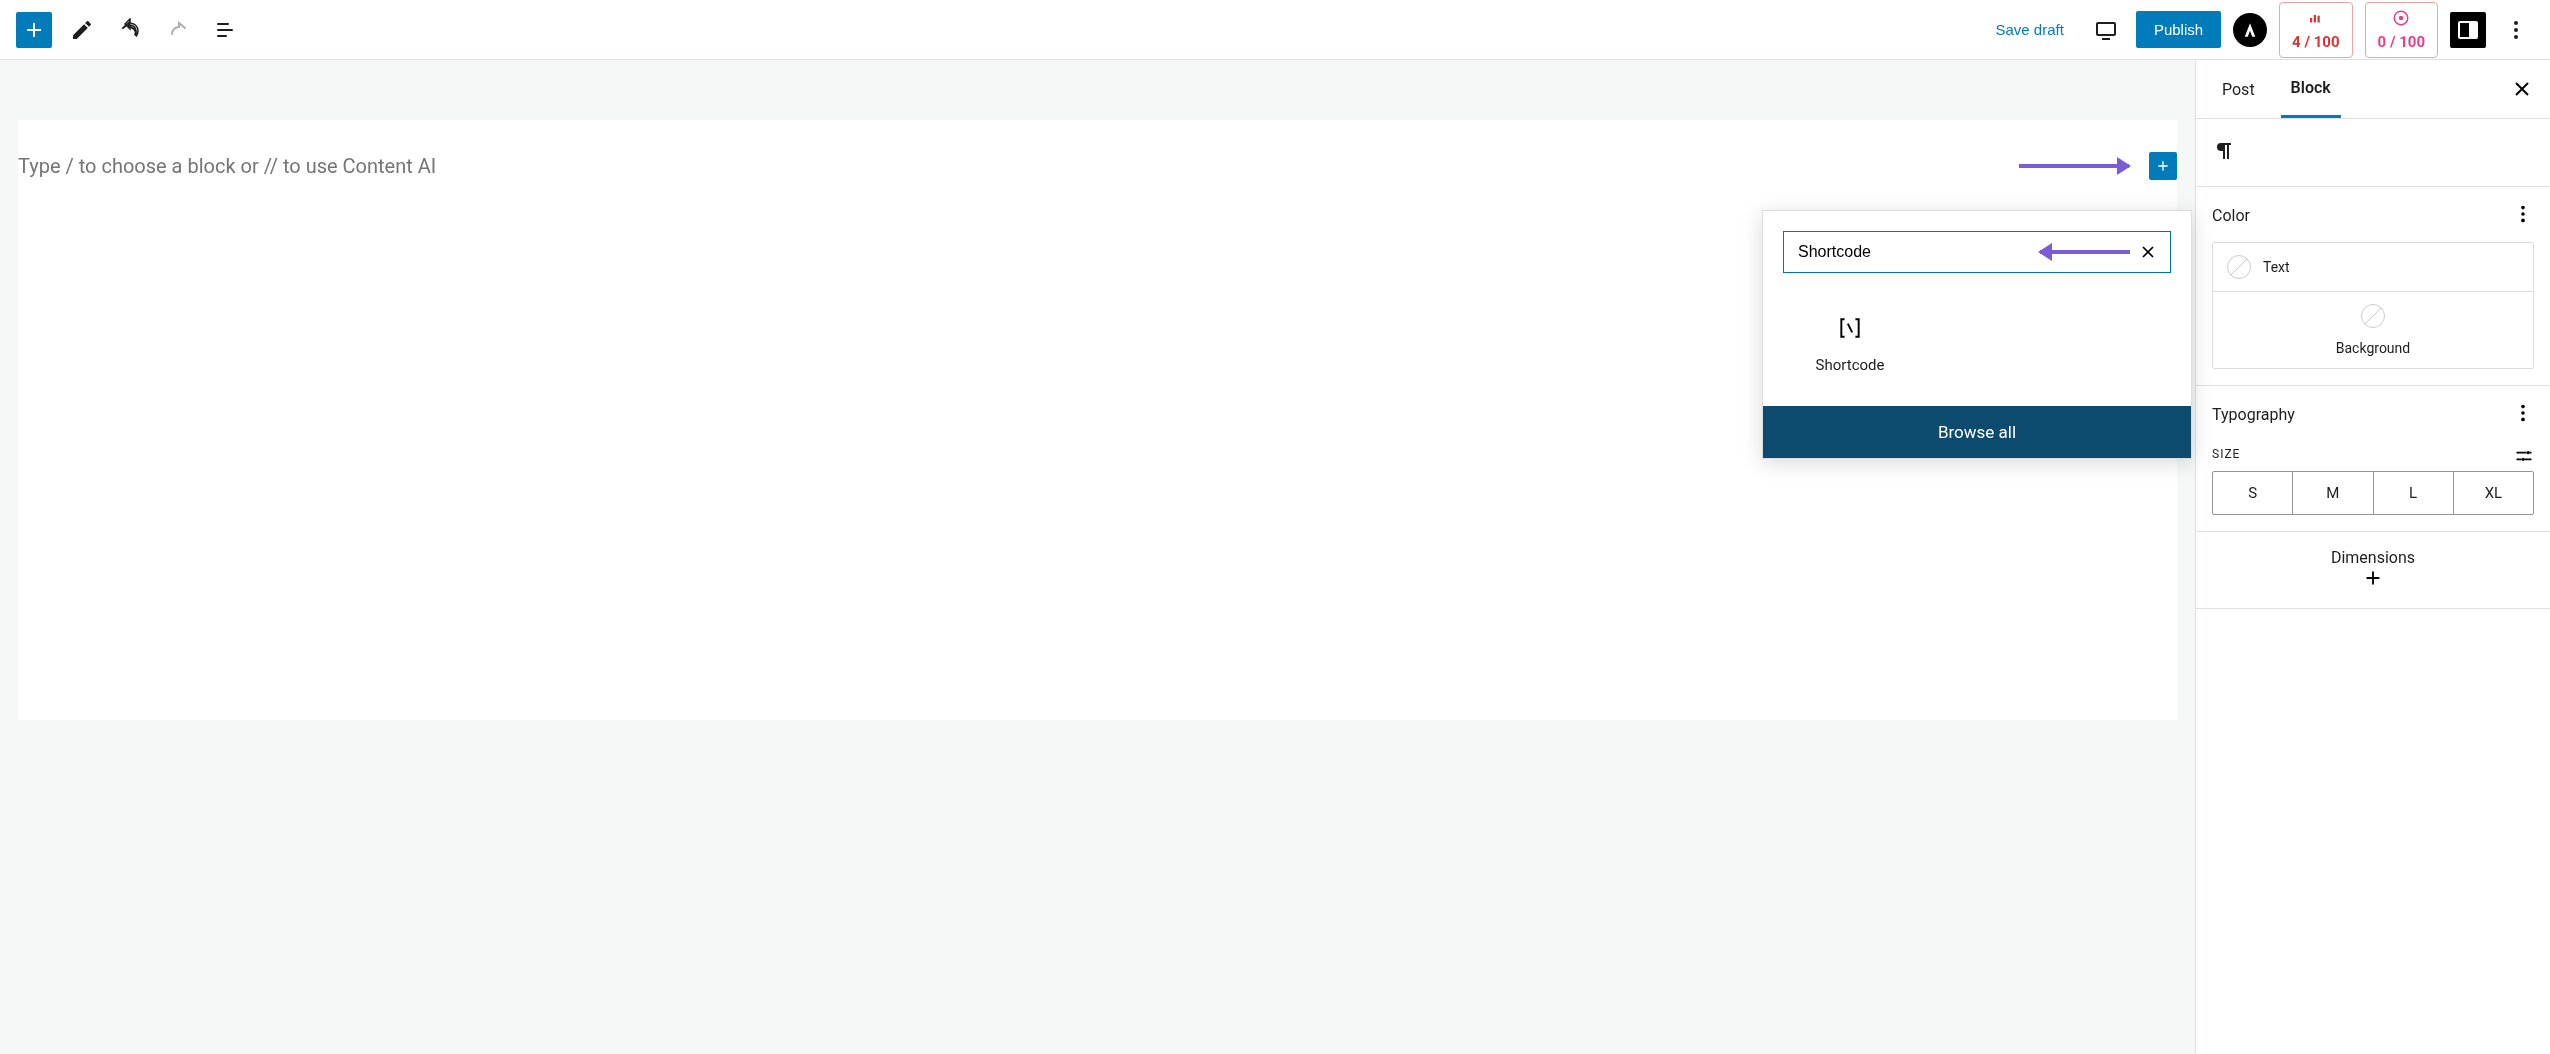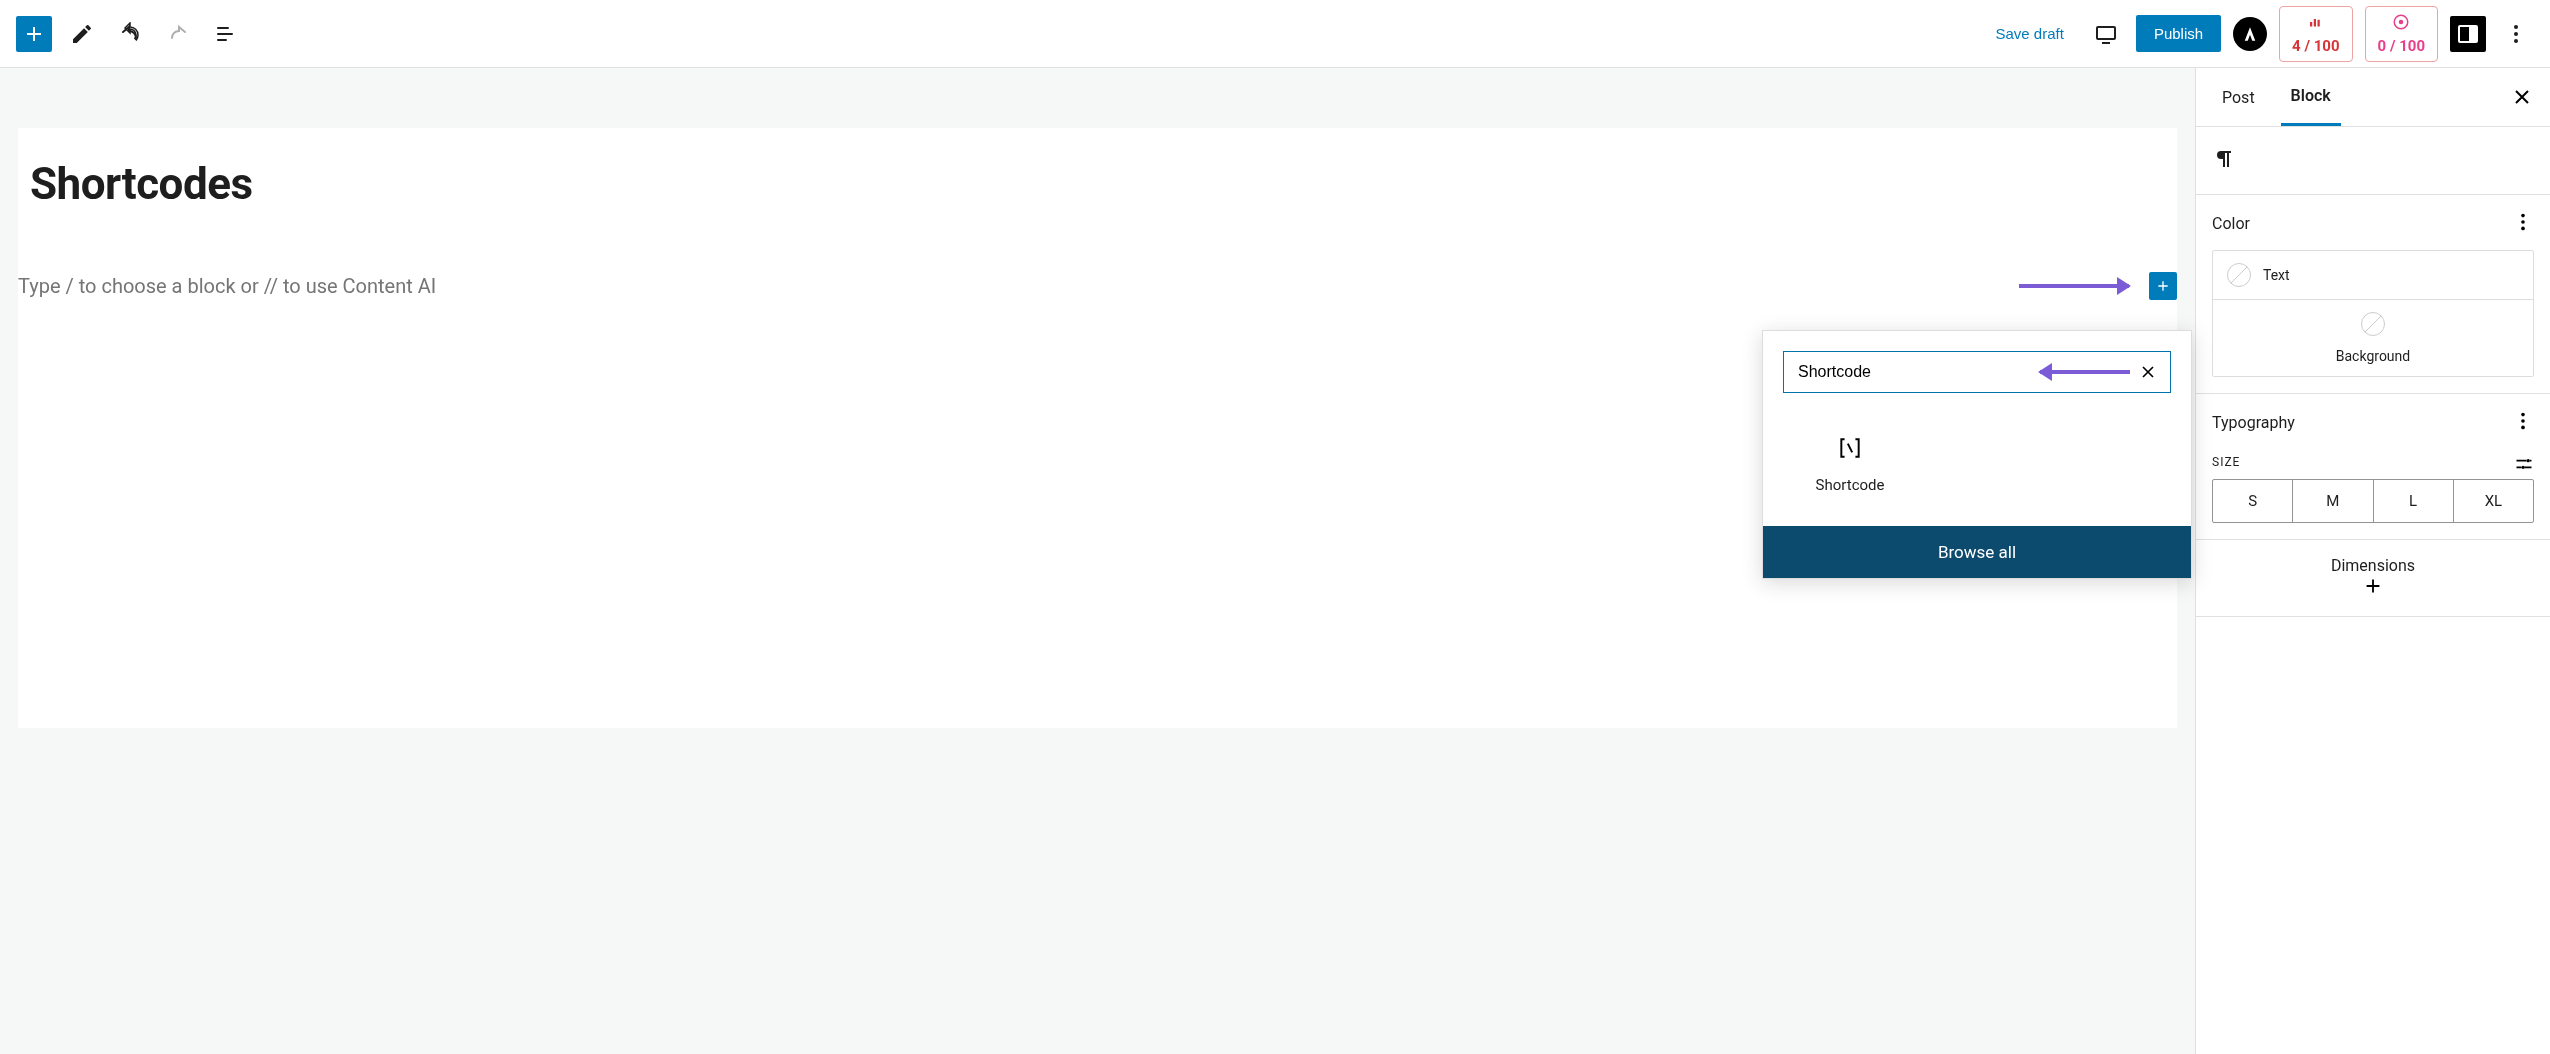--- a/index.html
+++ b/index.html
@@ -13,21 +13,21 @@
     --focus: #0073aa;
     --arrow: #7b5cd6;
   }
   * { box-sizing: border-box; }
   body {
     margin:0; font-family:-apple-system,BlinkMacSystemFont,"Segoe UI",Roboto,Arial,sans-serif;
     background:#fff; color:var(--text); font-size:14px;
   }
   
   .topbar {
-    display:flex; align-items:center; height:68px; padding:0 16px;
+    display:flex; align-items:center; height:60px; padding:0 16px;
     border-bottom:1px solid var(--border); gap:12px;
   }
   .icon-btn {
     width:36px; height:36px; display:flex; align-items:center; justify-content:center;
     border:none; background:transparent; cursor:pointer; border-radius:2px; color:#1e1e1e;
   }
   .icon-btn.primary { background:var(--wp-blue); color:#fff; }
   .icon-btn.black { background:#000; color:#fff; width:36px; height:36px; }
   .icon-btn svg { width:24px; height:24px; fill:currentColor; }
   .spacer { flex:1; }
@@ -161,21 +161,20 @@
         <circle cx="12" cy="5" r="2"></circle>
         <circle cx="12" cy="12" r="2"></circle>
         <circle cx="12" cy="19" r="2"></circle>
       </svg>
   </button>
 </div>
 
 <div class="workspace">
   <div class="canvas">
     <div class="canvas-inner">
-      <h1 class="post-title">Shortcodes</h1>
 
       <div class="placeholder-row" style="margin-left:0;">
         <div class="placeholder-text">Type / to choose a block or // to use Content AI</div>
         <div class="arrow" style="width:110px; right:48px; top:14px;"></div>
         <button class="inline-inserter">
           <svg viewBox="0 0 24 24">
               <path d="M11 5h2v6h6v2h-6v6h-2v-6H5v-2h6z"></path>
             </svg>
         </button>
 

